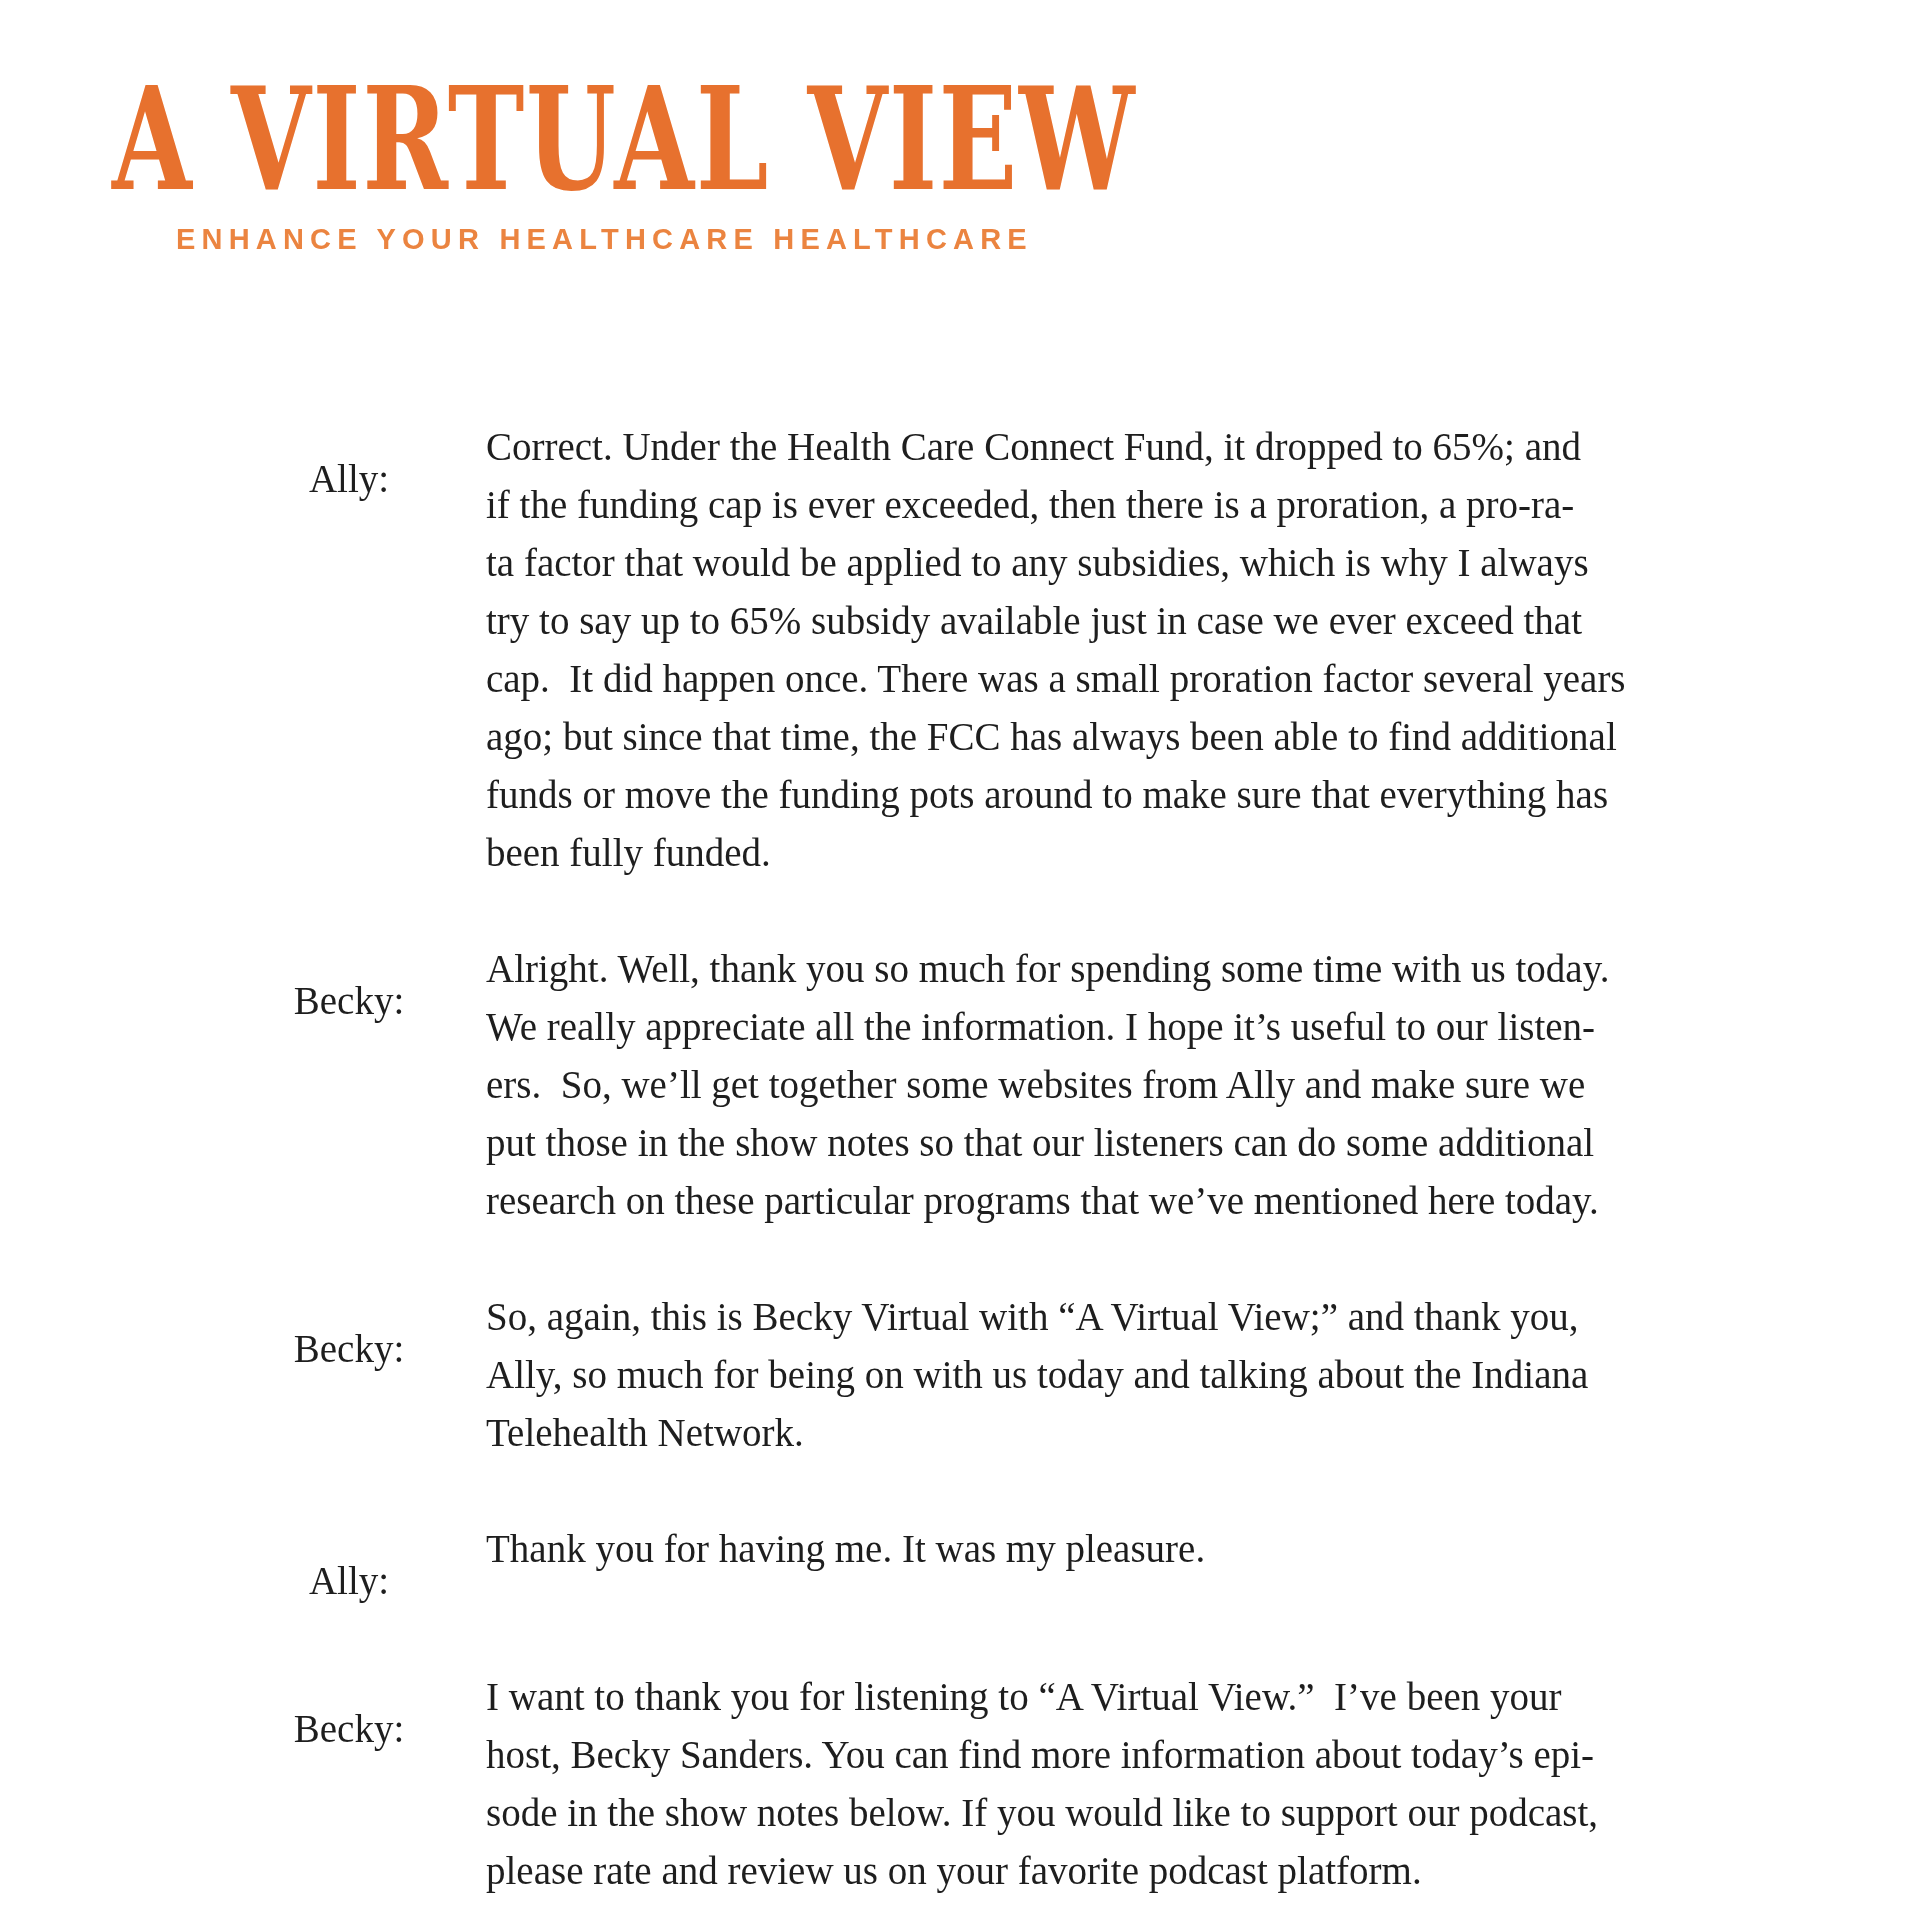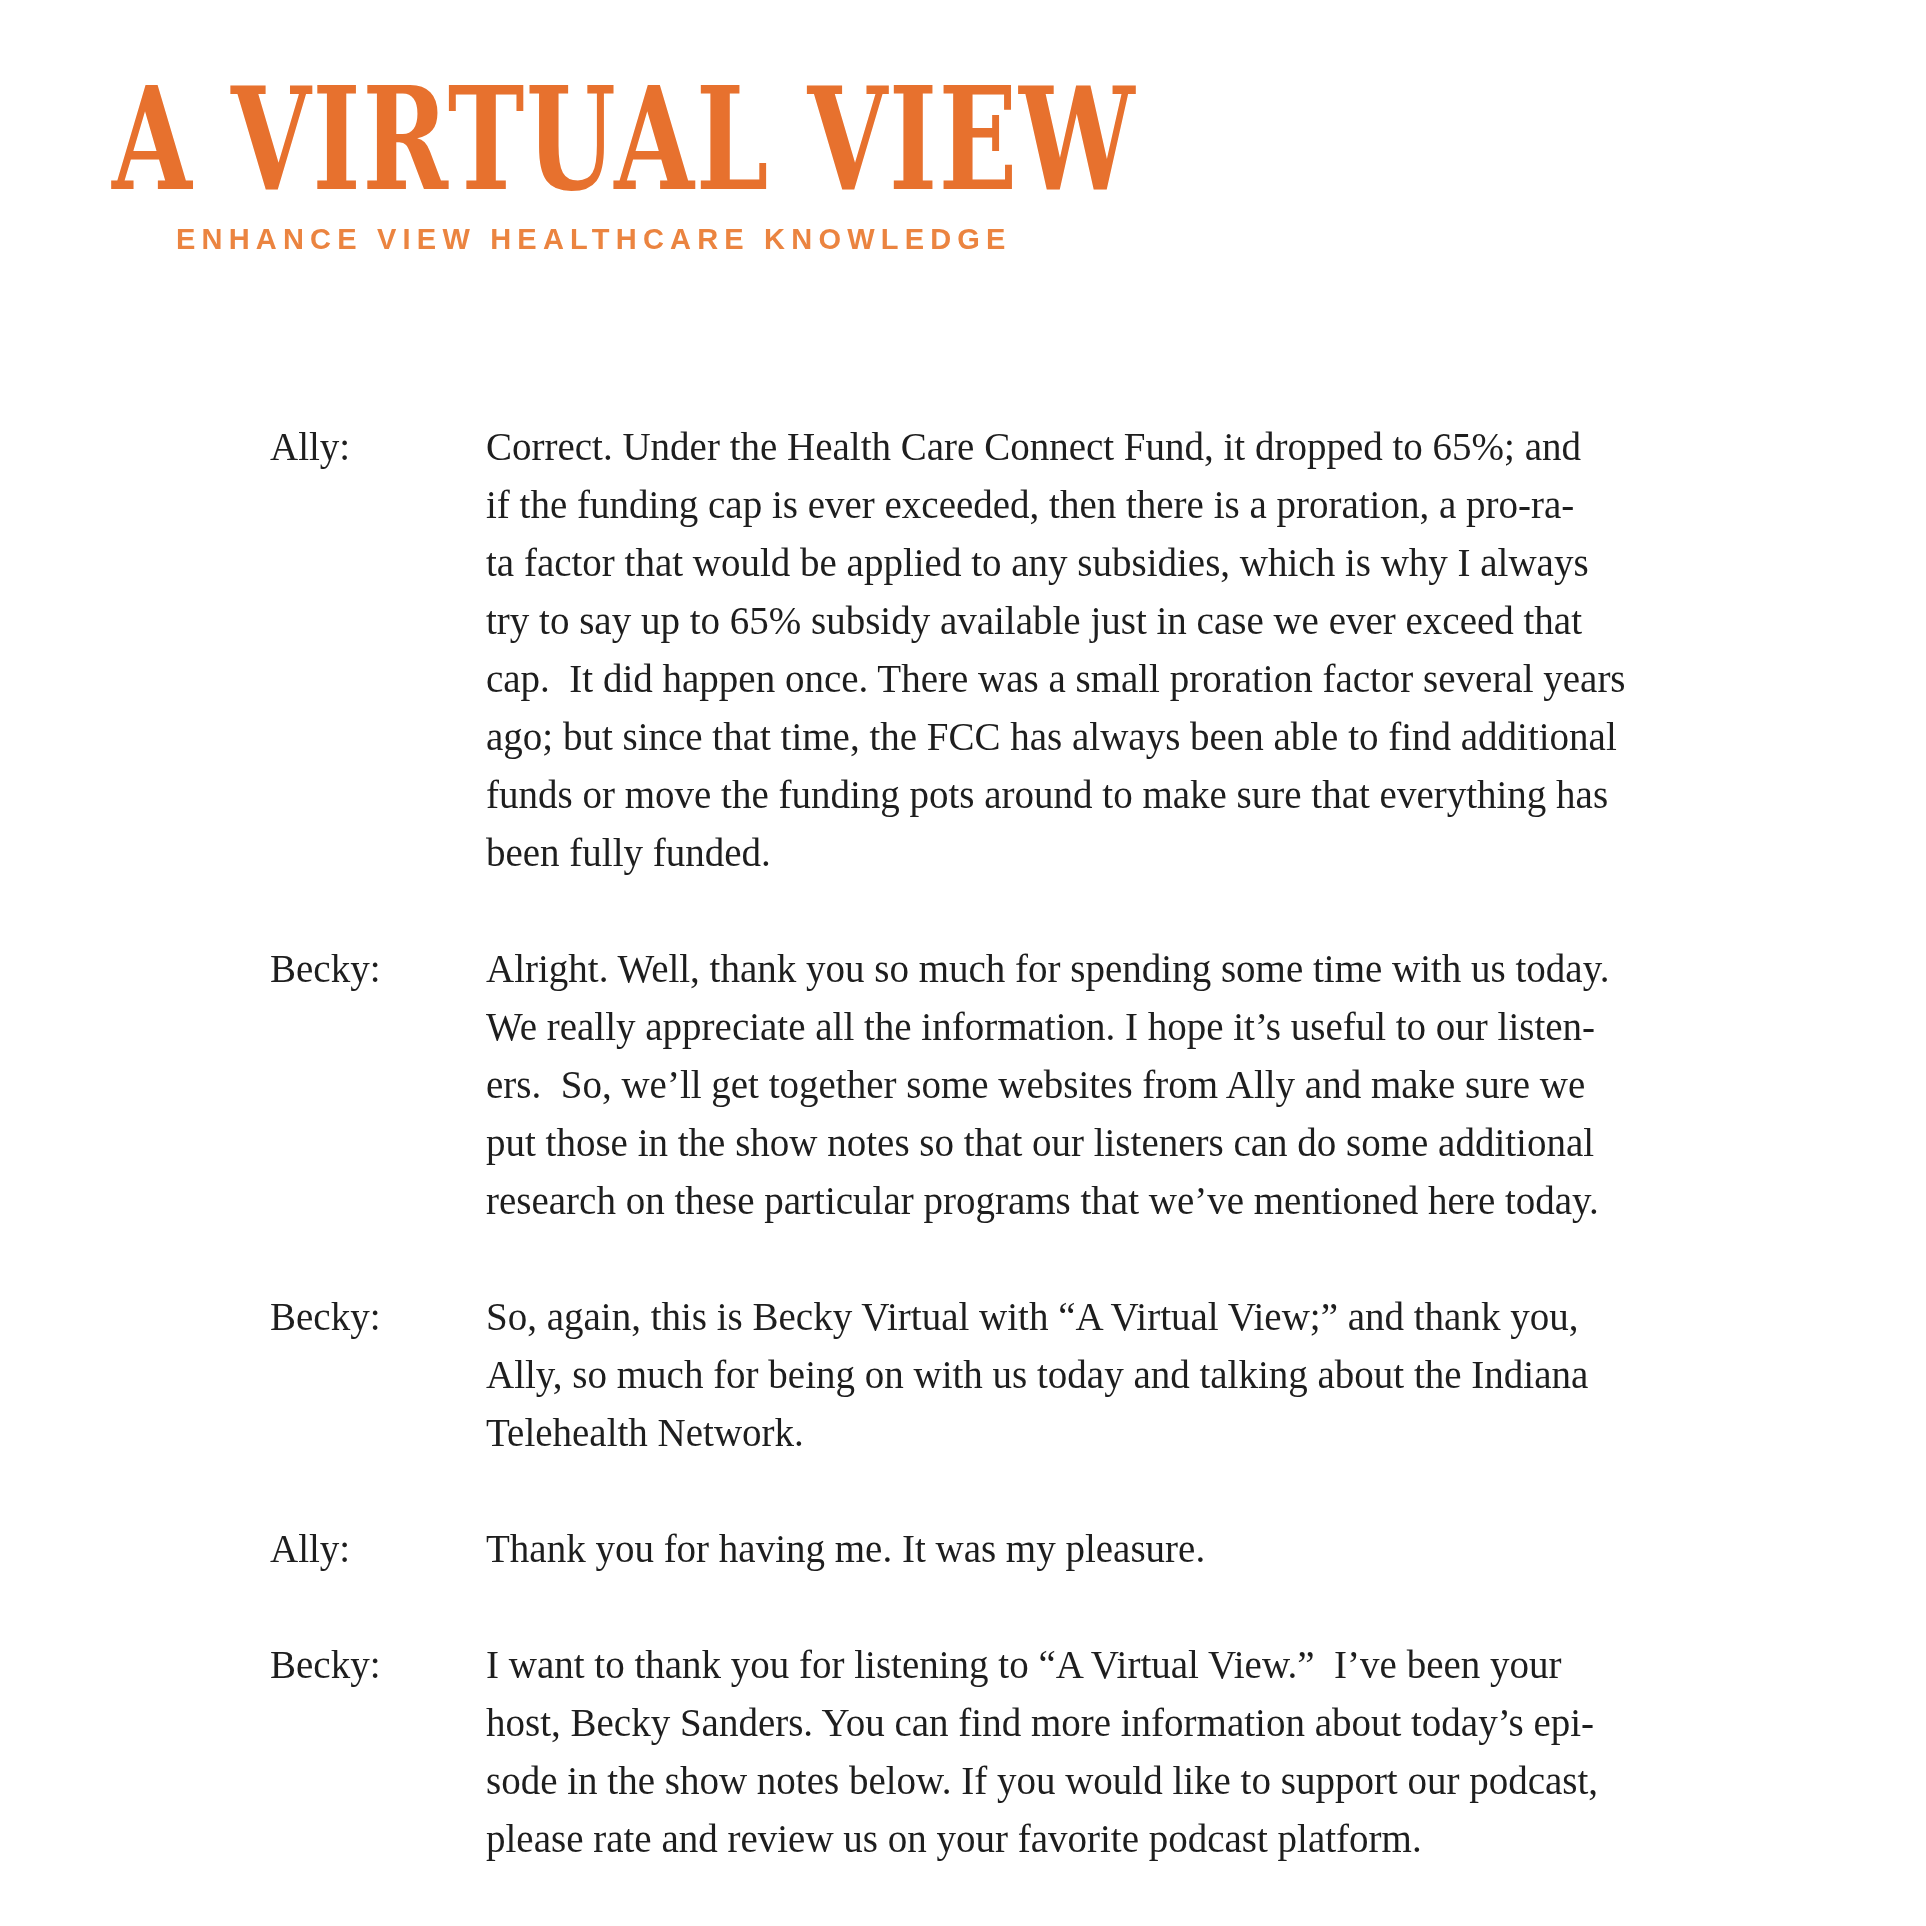--- a/index.html
+++ b/index.html
@@ -59,34 +59,35 @@
     font-size:39px;
     line-height:58px;
   }
   .para{
     display:grid;
     grid-template-columns:158px 1310px;
     column-gap:58px;
     margin:0 0 58px 0;
   }
   .speaker{
-    text-align:left;
+    text-align:center;
     white-space:nowrap;
+    margin-top:32px;
   }
   .dialogue{
     white-space:pre-line;
   }
 </style>
 </head>
 <body>
 
 <div class="page">
 
   <div class="doc-title">A VIRTUAL VIEW</div>
-  <div class="doc-subtitle">ENHANCE VIEW HEALTHCARE KNOWLEDGE</div>
+  <div class="doc-subtitle">ENHANCE YOUR HEALTHCARE HEALTHCARE</div>
 
   <div class="transcript">
     <div class="para">
       <div class="speaker">Ally:</div>
       <div class="dialogue">Correct. Under the Health Care Connect Fund, it dropped to 65%; and
 if the funding cap is ever exceeded, then there is a proration, a pro-ra-
 ta factor that would be applied to any subsidies, which is why I always
 try to say up to 65% subsidy available just in case we ever exceed that
 cap.&nbsp; It did happen once. There was a small proration factor several years
 ago; but since that time, the FCC has always been able to find additional

